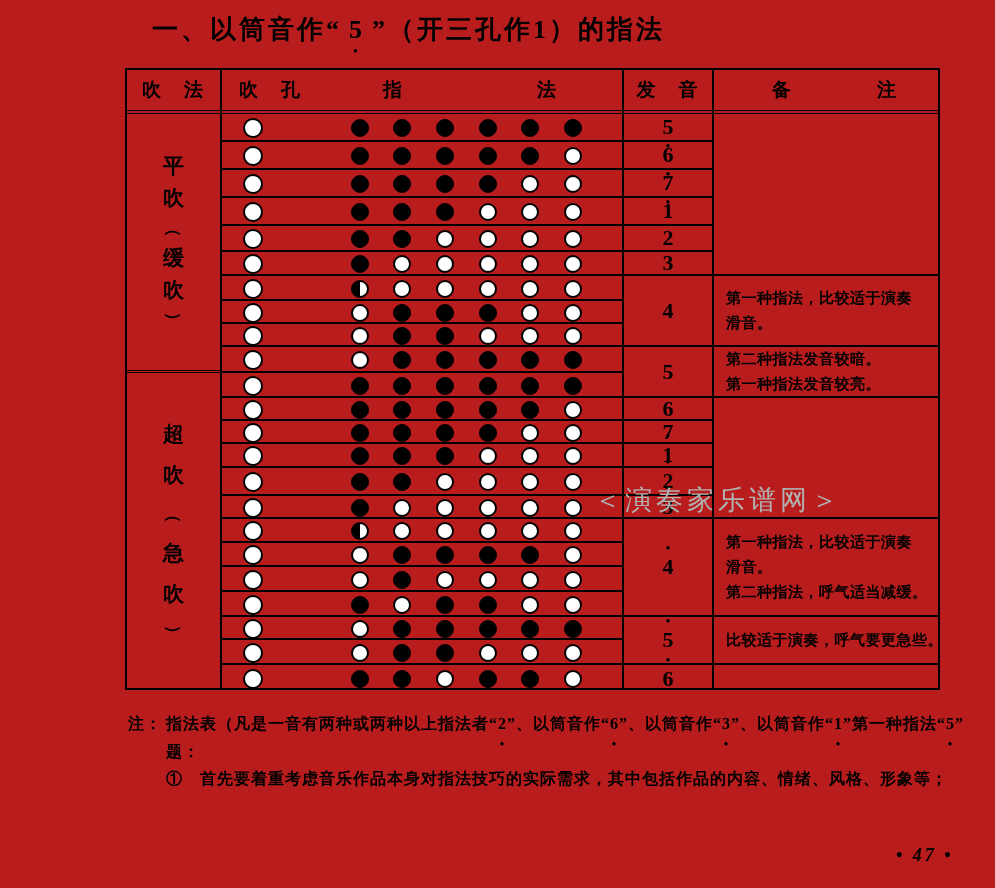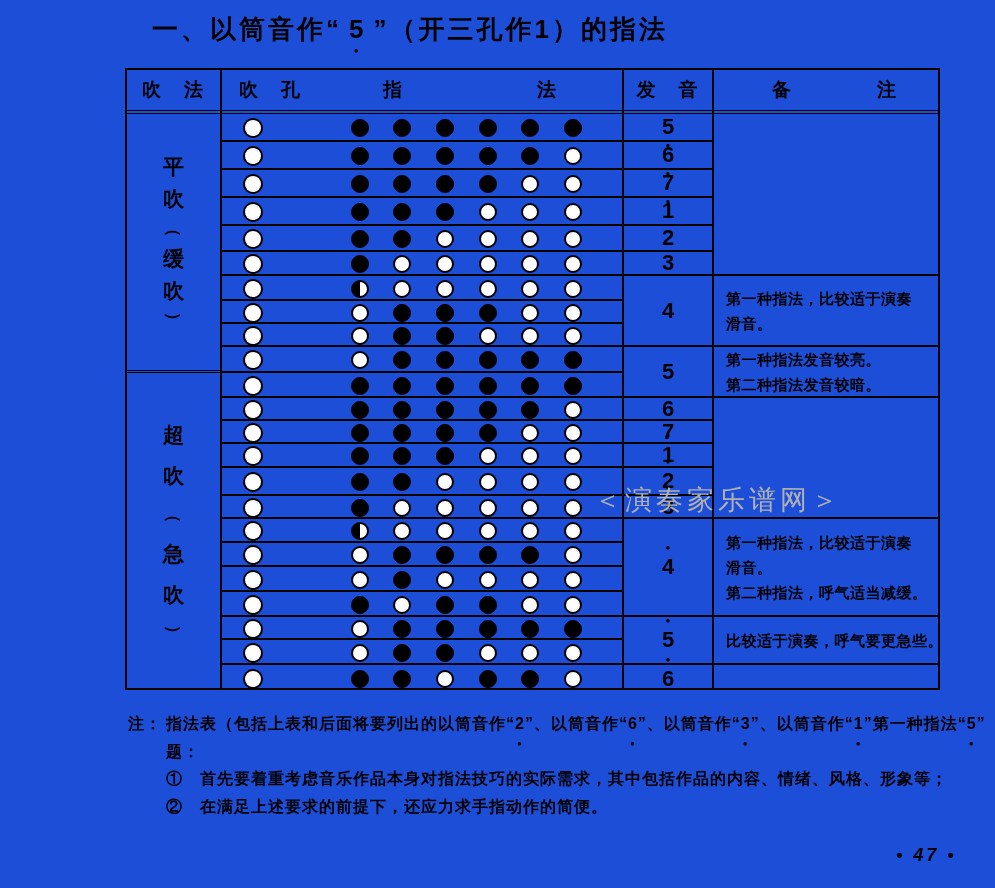--- a/index.html
+++ b/index.html
@@ -1,17 +1,17 @@
 <!DOCTYPE html>
 <html><head>
 <meta charset="utf-8">
 <style>
   html,body{margin:0;padding:0;background:#ffffff;}
-  .page{position:relative;width:995px;height:888px;background:#1d4ed8;color:#000;
-        font-family:Liberation Sans, sans-serif;overflow:hidden;}
+  .page{position:relative;width:995px;height:888px;background:#b91c1c;color:#000;
+        font-family:Liberation Serif, serif;overflow:hidden;}
   .title{position:absolute;left:152px;top:12px;font-size:26px;font-weight:700;letter-spacing:3px;white-space:nowrap;}
   .title .num{margin:0 7px;}
   .num{position:relative;display:inline-block;font-weight:700;}
   .num.low::after{content:"●";position:absolute;left:50%;transform:translateX(-50%);bottom:-10px;font-size:8px;line-height:8px;}
   .num.high::before{content:"●";position:absolute;left:50%;transform:translateX(-50%);top:-10px;font-size:8px;line-height:8px;}
   .tbl{position:absolute;left:125px;top:68px;width:815px;height:622px;border:2px solid #000;box-sizing:border-box;}
   .vline{position:absolute;top:0;bottom:0;width:2px;background:#000;}
   .thead{position:absolute;left:0;right:0;top:0;height:44px;border-bottom:4px double #000;box-sizing:border-box;
          font-size:19px;font-weight:700;}
   .thead span{position:absolute;top:50%;transform:translateY(-50%);white-space:nowrap;letter-spacing:2px;}
@@ -328,42 +328,41 @@
       </div>
       <div class="ncell" style="top: 595px; height: 27px; border-bottom: none;">
         <span class="num high">6</span>
       </div>
       <div class="rcell" style="top: 44px; height: 162px; border-bottom: 2px solid rgb(0, 0, 0);"></div>
       <div class="rcell" style="top: 206px; height: 71px; border-bottom: 2px solid rgb(0, 0, 0);">
         <div class="rline">第一种指法，比较适于演奏</div>
         <div class="rline">滑音。</div>
       </div>
       <div class="rcell" style="top: 277px; height: 51px; border-bottom: 2px solid rgb(0, 0, 0);">
+        <div class="rline">第二种指法发音较暗。</div>
         <div class="rline">第一种指法发音较亮。</div>
-        <div class="rline">第二种指法发音较暗。</div>
       </div>
       <div class="rcell" style="top: 328px; height: 121px; border-bottom: 2px solid rgb(0, 0, 0);"></div>
       <div class="rcell" style="top: 449px; height: 98px; border-bottom: 2px solid rgb(0, 0, 0);">
         <div class="rline">第一种指法，比较适于演奏</div>
         <div class="rline">滑音。</div>
         <div class="rline">第二种指法，呼气适当减缓。</div>
       </div>
       <div class="rcell" style="top: 547px; height: 48px; border-bottom: 2px solid rgb(0, 0, 0);">
         <div class="rline">比较适于演奏，呼气要更急些。</div>
       </div>
       <div class="rcell" style="top: 595px; height: 27px; border-bottom: none;"></div>
     </div>
 
   <div class="watermark">＜演奏家乐谱网＞</div>
 
   <div class="footnote">
     <span class="fn-label">注：</span>
     <div class="fn-lines">
-        <div class="fline"><span>指法表（包括上表和后面将要列出的以筒音作“</span><span class="num low">2</span><span>”、以筒音作“</span><span class="num low">6</span><span>”、以筒音作“</span><span class="num low">3</span><span>”、以筒音作“</span><span class="num low">1</span><span>”第一种指法“</span><span class="num low">5</span><span>”</span></div>
+        <div class="fline"><span>指法表（凡是一音有两种或两种以上指法者“</span><span class="num low">2</span><span>”、以筒音作“</span><span class="num low">6</span><span>”、以筒音作“</span><span class="num low">3</span><span>”、以筒音作“</span><span class="num low">1</span><span>”第一种指法“</span><span class="num low">5</span><span>”</span></div>
         <div class="fline"><span>题：</span></div>
         <div class="fline"><span>①　首先要着重考虑音乐作品本身对指法技巧的实际需求，其中包括作品的内容、情绪、风格、形象等；</span></div>
-        <div class="fline"><span>②　在满足上述要求的前提下，还应力求手指动作的简便。</span></div>
       </div>
   </div>
 
   <div class="pagenum">• 47 •</div>
 
 </div>
 
 </body></html>

